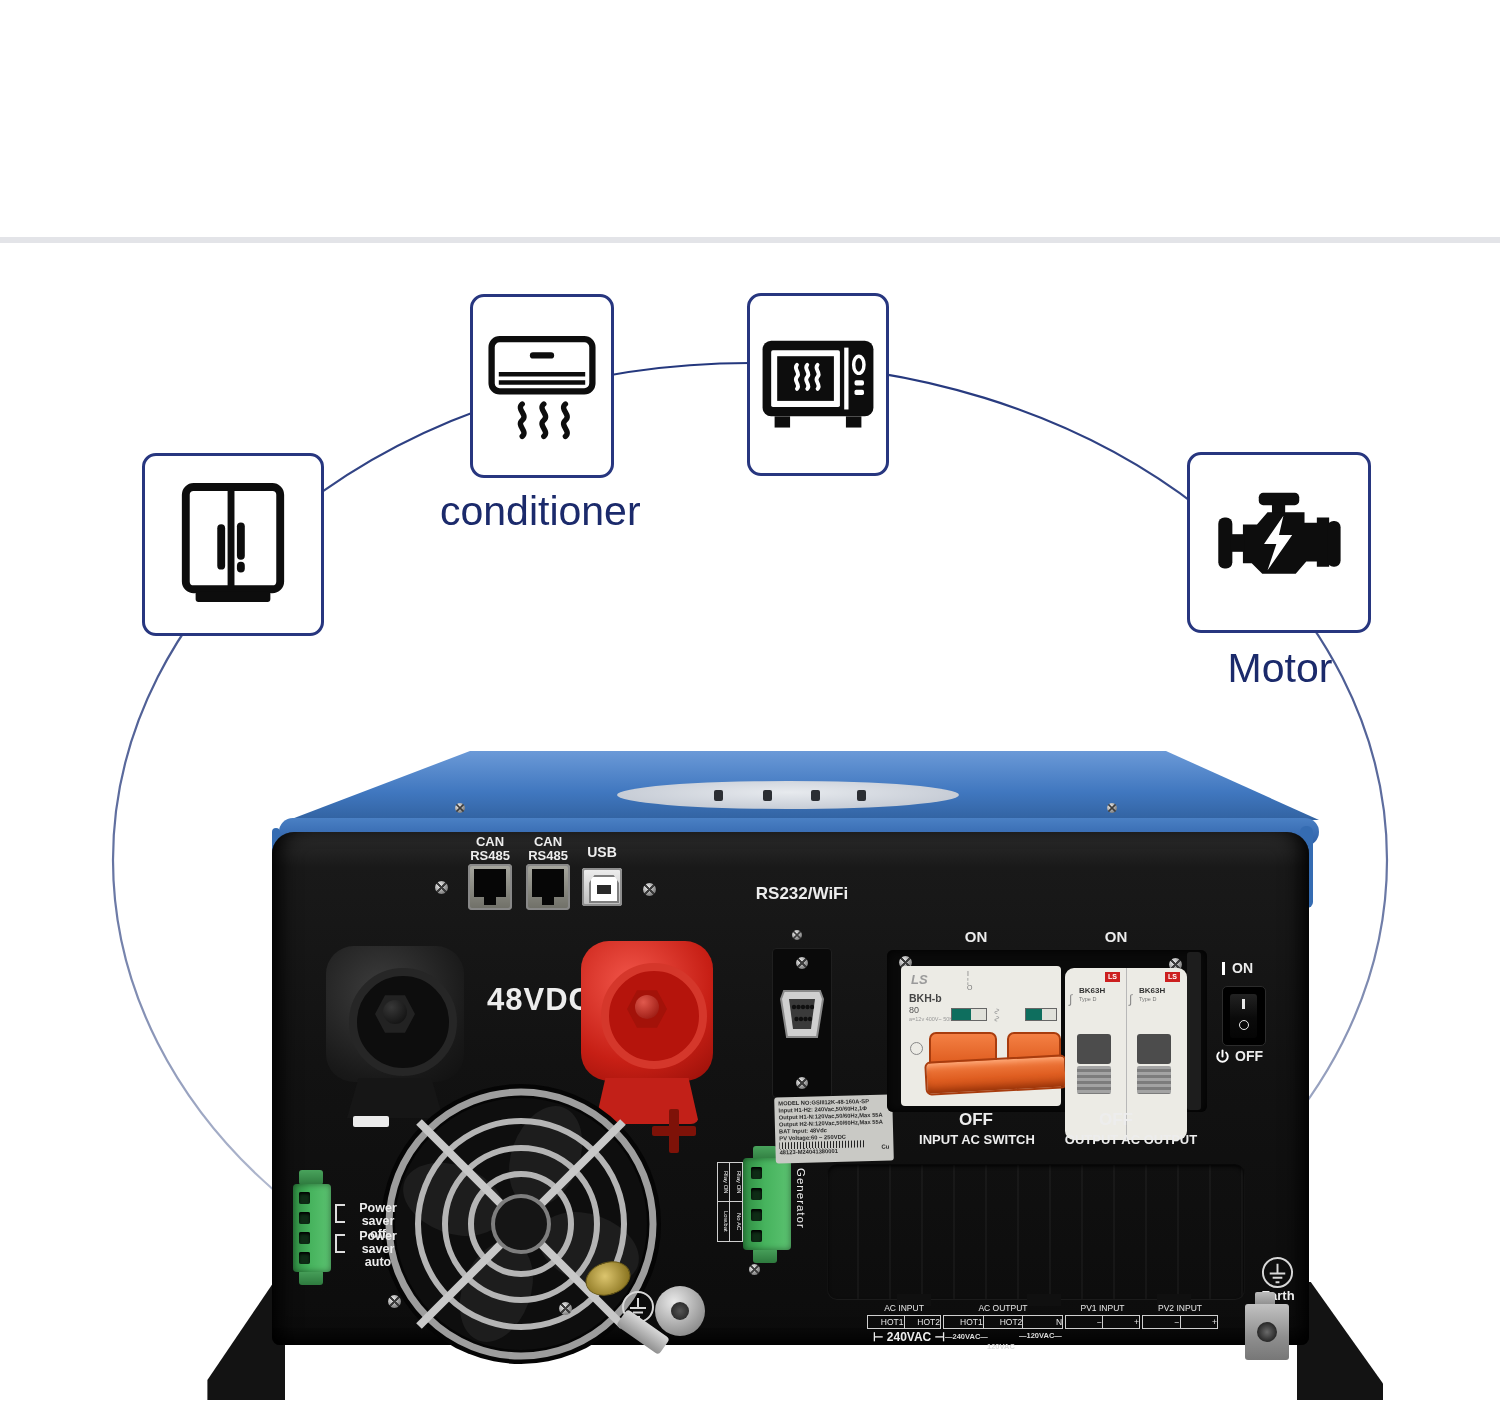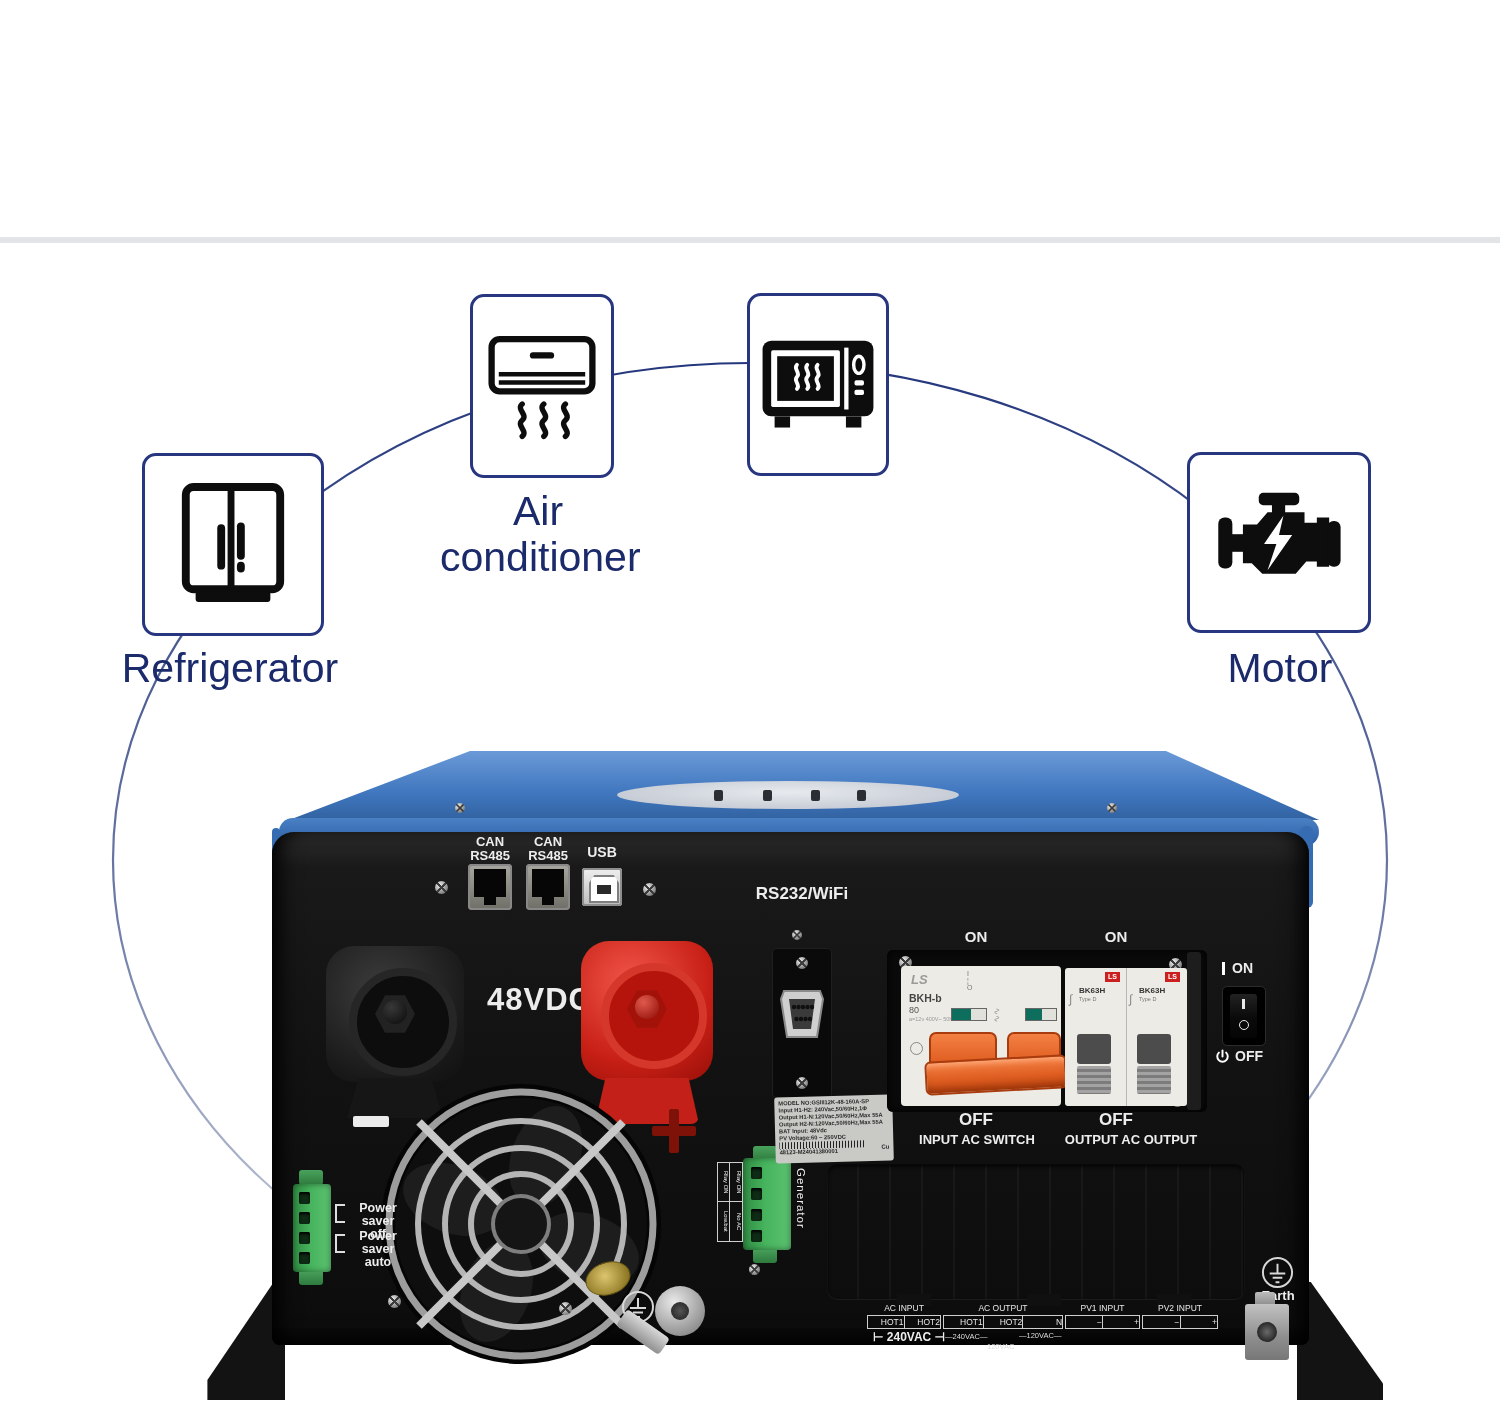--- a/index.html
+++ b/index.html
@@ -48,21 +48,21 @@
   .ttl-sec .nm{height:12px;font-size:8.5px;text-align:center;border-bottom:1px solid #cfcfcf;}
   .ttl-sec .cols{display:flex;}
   .ttl-sec .cols span{flex:1;height:12px;font-size:8.5px;text-align:right;
       border:1px solid #cfcfcf;border-top:none;margin-left:-1px;line-height:12px;}
   .ttl-sec .cols span:first-child{margin-left:0;}
   .vtext{writing-mode:vertical-rl;}
   .orange{background:linear-gradient(180deg,#f48044 0%,#e05f22 55%,#c94c14 100%);
           border:2px solid #a83c0e;border-radius:7px;position:absolute;}
   .gray-handle{position:absolute;width:34px;background:#4c4c4c;border-radius:3px;}
   .gray-ridge{position:absolute;width:34px;background:repeating-linear-gradient(180deg,#a3a3a3 0 3px,#7c7c7c 3px 6px);border-radius:2px;}
-  .note8{position:absolute;color:#ddd;font-size:7.5px;font-weight:normal;white-space:nowrap;}
+  .note8{position:absolute;color:#ddd;font-size:7.5px;font-weight:bold;white-space:nowrap;}
 </style>
 </head>
 <body>
 
 <div id="page">
 
   <div id="hero-strip"></div>
 
   <svg class="abs" style="left:0;top:0;" width="1500" height="1403" viewBox="0 0 1500 1403">
     <defs>
@@ -81,35 +81,33 @@
   <div class="card" style="left:142px;top:453px;width:176px;height:177px;">
     <svg width="118" height="128" viewBox="0 0 120 130">
       <rect x="12" y="6" width="96" height="104" rx="8" fill="none" stroke="#0d0d0d" stroke-width="8"></rect>
       <path d="M58 6 V110" stroke="#0d0d0d" stroke-width="7"></path>
       <path d="M48 48 V86" stroke="#0d0d0d" stroke-width="8" stroke-linecap="round"></path>
       <path d="M68 46 V76" stroke="#0d0d0d" stroke-width="8" stroke-linecap="round"></path>
       <path d="M68 86 V89" stroke="#0d0d0d" stroke-width="8" stroke-linecap="round"></path>
       <rect x="22" y="112" width="76" height="11" rx="3" fill="#0d0d0d"></rect>
     </svg>
   </div>
-  <div class="dlabel" style="left:105px;top:645px;width:250px;">Refrigerator</div>
 
   <div class="card" style="left:470px;top:294px;width:138px;height:178px;">
     <svg width="108" height="126" viewBox="0 0 120 128">
       <rect x="4" y="12" width="112" height="58" rx="9" fill="none" stroke="#0d0d0d" stroke-width="7"></rect>
       <path d="M50 30 H70" stroke="#0d0d0d" stroke-width="7" stroke-linecap="round"></path>
       <path d="M12 51 H108" stroke="#0d0d0d" stroke-width="5"></path>
       <path d="M12 60 H108" stroke="#0d0d0d" stroke-width="5"></path>
       <path d="M38 84 C31 90 45 96 38 102 C31 108 45 114 38 120" fill="none" stroke="#0d0d0d" stroke-width="6" stroke-linecap="round"></path>
       <path d="M62 84 C55 90 69 96 62 102 C55 108 69 114 62 120" fill="none" stroke="#0d0d0d" stroke-width="6" stroke-linecap="round"></path>
       <path d="M86 84 C79 90 93 96 86 102 C79 108 93 114 86 120" fill="none" stroke="#0d0d0d" stroke-width="6" stroke-linecap="round"></path>
     </svg>
   </div>
   <div class="dlabel" style="left:440px;top:488px;width:196px;">
-    <div>Air</div>
     <div>conditioner</div>
   </div>
 
   <div class="card" style="left:747px;top:293px;width:136px;height:177px;">
     <svg width="116" height="100" viewBox="0 0 135 115">
       <rect x="3" y="6" width="129" height="88" rx="10" fill="#0d0d0d"></rect>
       <rect x="13" y="17" width="80" height="66" rx="2" fill="#fff"></rect>
       <rect x="20" y="24" width="66" height="52" fill="#0d0d0d"></rect>
       <path d="M43 34 C38 39 48 43 43 48 C38 53 48 57 43 62" fill="none" stroke="#fff" stroke-width="4.5" stroke-linecap="round"></path>
       <path d="M55 34 C50 39 60 43 55 48 C50 53 60 57 55 62" fill="none" stroke="#fff" stroke-width="4.5" stroke-linecap="round"></path>
@@ -338,21 +336,21 @@
       <div class="abs" style="left:66px;top:4px;color:#777;font-size:7px;">I<br>¦<br>O</div>
       <div class="abs" style="left:50px;top:42px;width:34px;height:11px;background:linear-gradient(90deg,#0e6e5e 55%,#e0e1da 55%);border:1px solid #666;"></div>
       <div class="abs" style="left:124px;top:42px;width:30px;height:11px;background:linear-gradient(90deg,#0e6e5e 55%,#e0e1da 55%);border:1px solid #666;"></div>
       <div class="abs" style="left:88px;top:44px;color:#999;font-size:9px;transform:rotate(90deg);">∿∿</div>
       <div class="orange" style="left:28px;top:66px;width:64px;height:50px;"></div>
       <div class="orange" style="left:106px;top:66px;width:50px;height:50px;"></div>
       <div class="orange" style="left:24px;top:92px;width:138px;height:30px;transform:rotate(-3deg);border-radius:6px;
            box-shadow:inset 0 6px 6px -4px #ffb184, inset 0 -8px 8px -5px #8e2f08;"></div>
     </div>
 
-    <div class="abs" style="left:1026px;top:968px;width:122px;height:138px;background:#ecebe5;border-radius:3px;">
+    <div class="abs" style="left:1026px;top:968px;width:122px;height:172px;background:#ecebe5;border-radius:9px;">
       <div class="abs" style="left:50%;top:0;width:1px;height:100%;background:#b8b8b8;"></div>
       <div class="abs" style="left:40px;top:4px;width:15px;height:10px;background:#cc1f1f;color:#fff;font-size:7px;font-weight:bold;text-align:center;line-height:10px;">LS</div>
       <div class="abs" style="left:100px;top:4px;width:15px;height:10px;background:#cc1f1f;color:#fff;font-size:7px;font-weight:bold;text-align:center;line-height:10px;">LS</div>
       <div class="abs" style="left:14px;top:18px;color:#333;font-size:8px;font-weight:bold;">BK63H</div>
       <div class="abs" style="left:74px;top:18px;color:#333;font-size:8px;font-weight:bold;">BK63H</div>
       <div class="abs" style="left:14px;top:28px;color:#777;font-size:5.5px;">Type D</div>
       <div class="abs" style="left:74px;top:28px;color:#777;font-size:5.5px;">Type D</div>
       <div class="abs" style="left:4px;top:24px;color:#888;font-size:12px;">∫</div>
       <div class="abs" style="left:64px;top:24px;color:#888;font-size:12px;">∫</div>
       <div class="gray-handle" style="left:12px;top:66px;height:30px;"></div>

